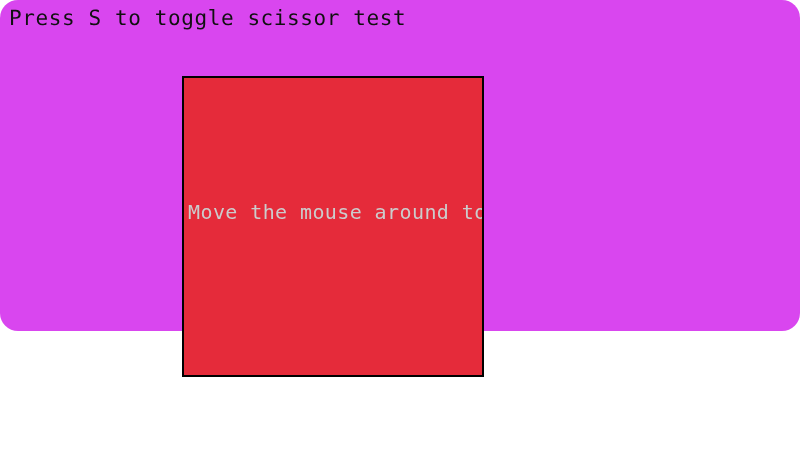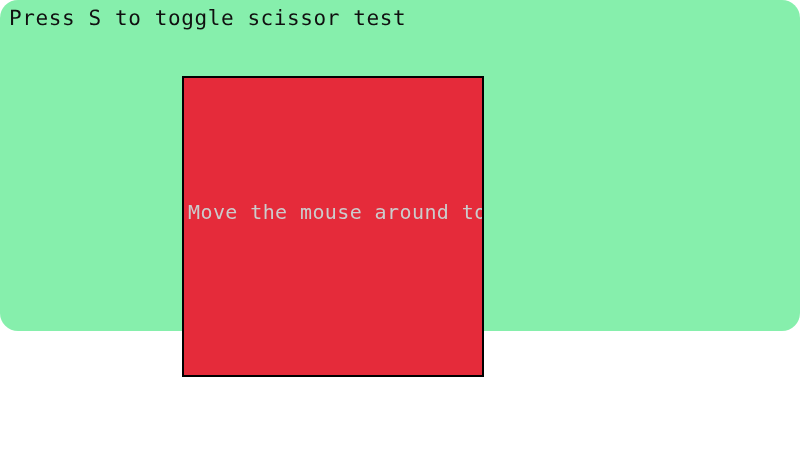--- a/index.html
+++ b/index.html
@@ -12,21 +12,21 @@
     width: 800px;
     height: 450px;
     overflow: hidden;
     font-family: "DejaVu Sans Mono", "Liberation Mono", monospace;
   }
 
   #app {
     position: relative;
     width: 800px;
     height: 331px;
-    background: #86efac;
+    background: #d946ef;
     border-radius: 18px;
   }
 
   
   #header-text {
     position: absolute;
     left: 9px;
     top: 6px;
     color: #101010;
     font-family: "DejaVu Sans Mono", "Liberation Mono", monospace;

